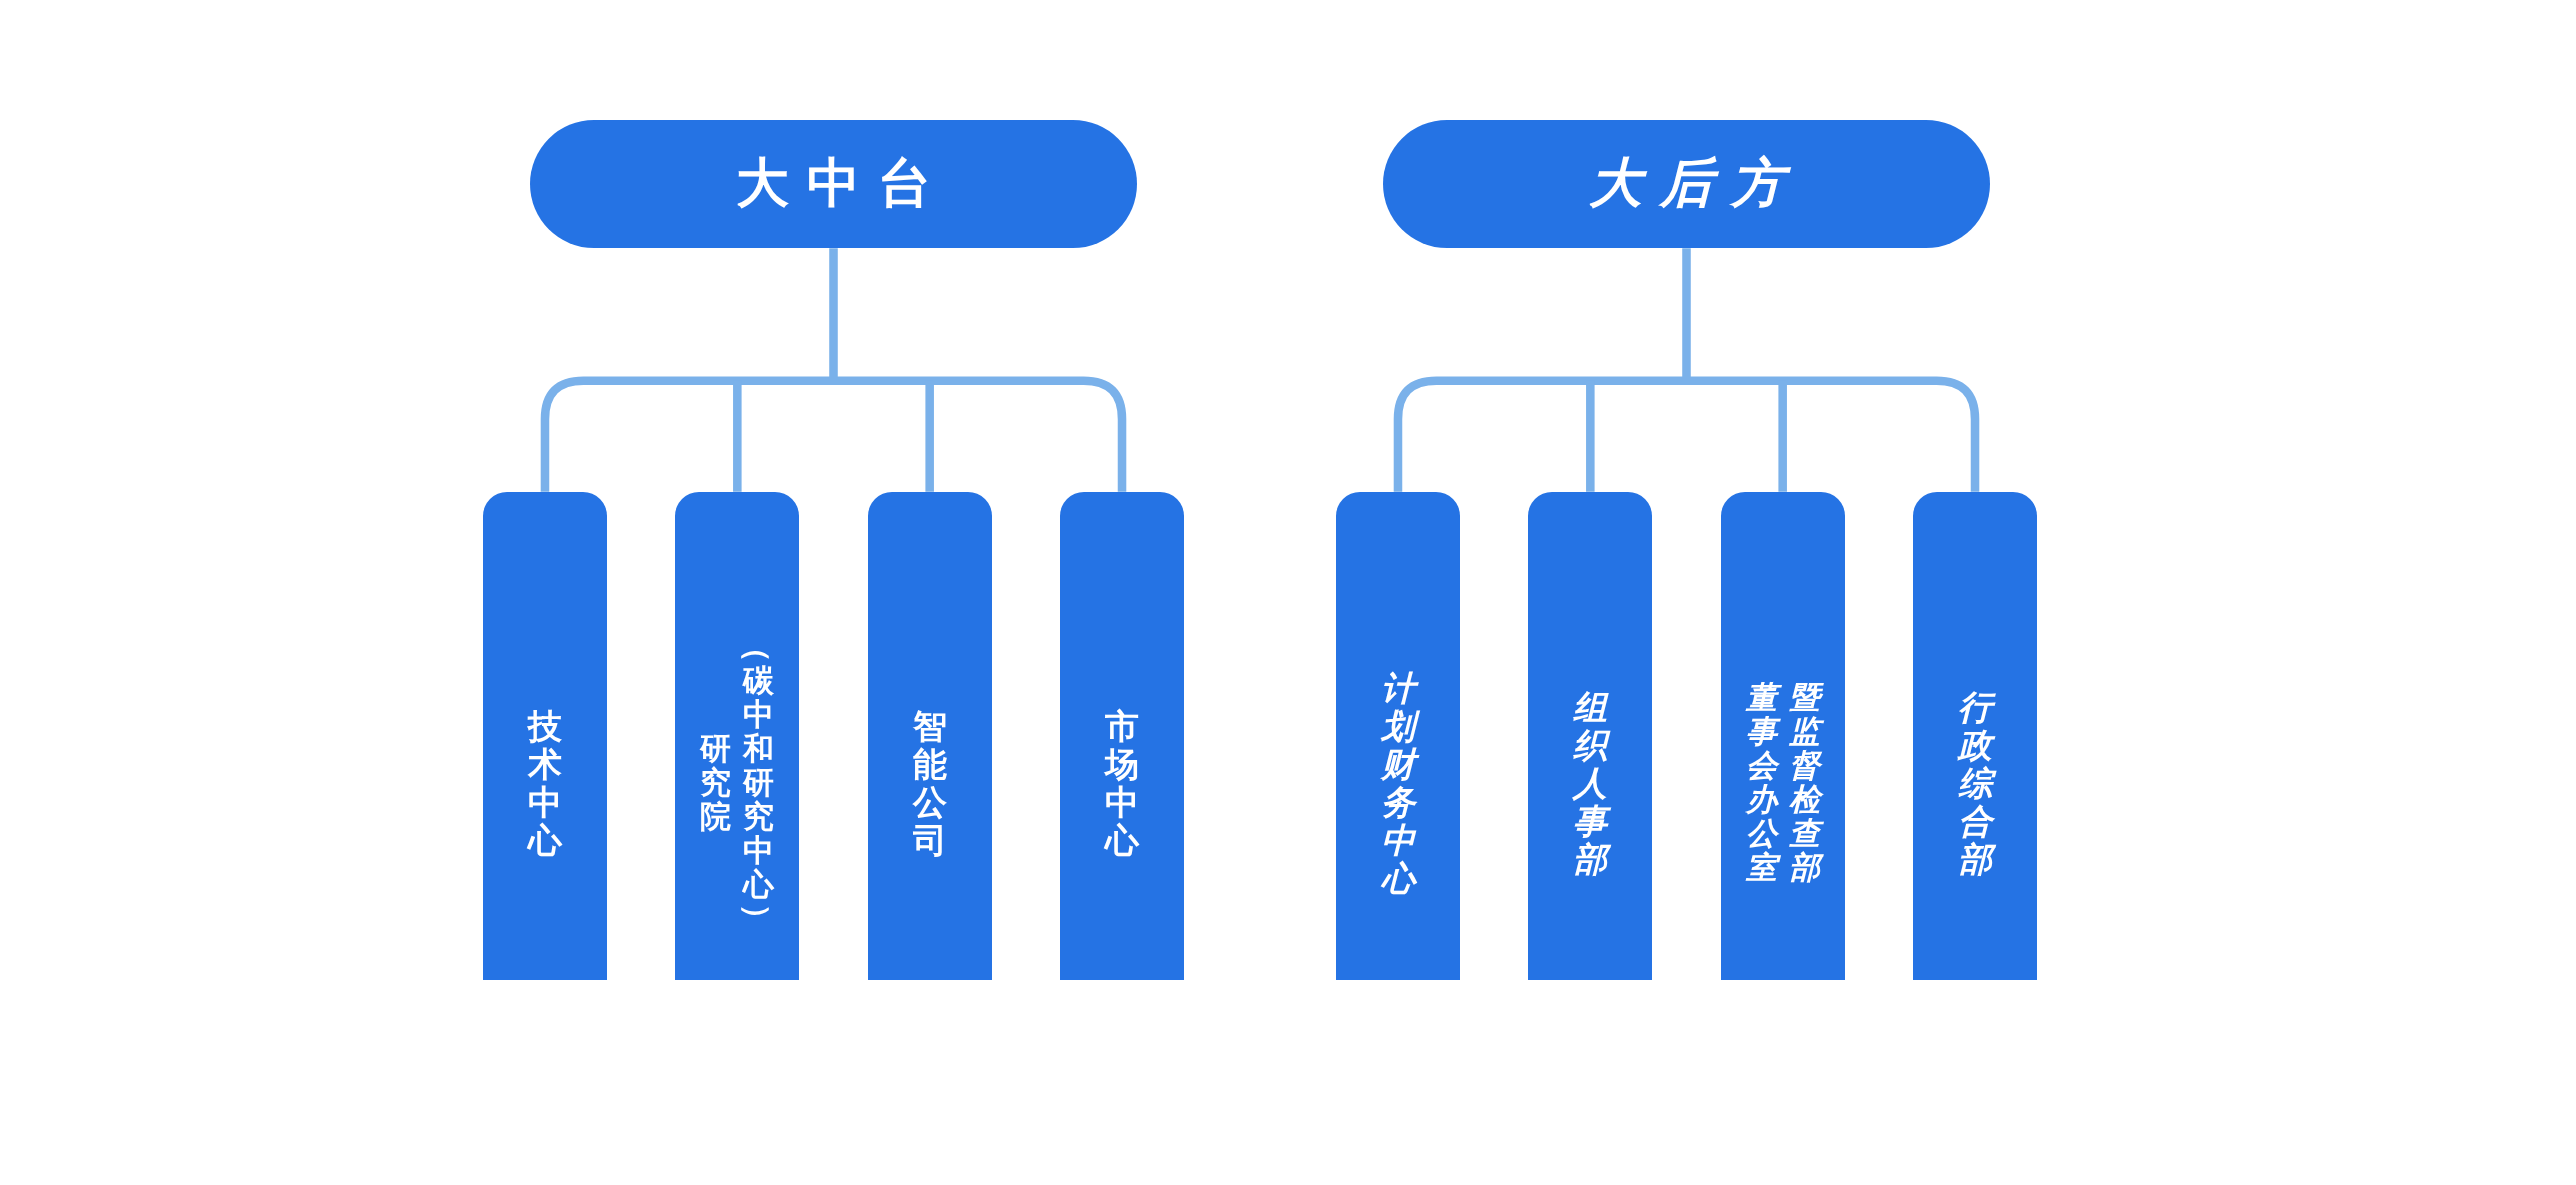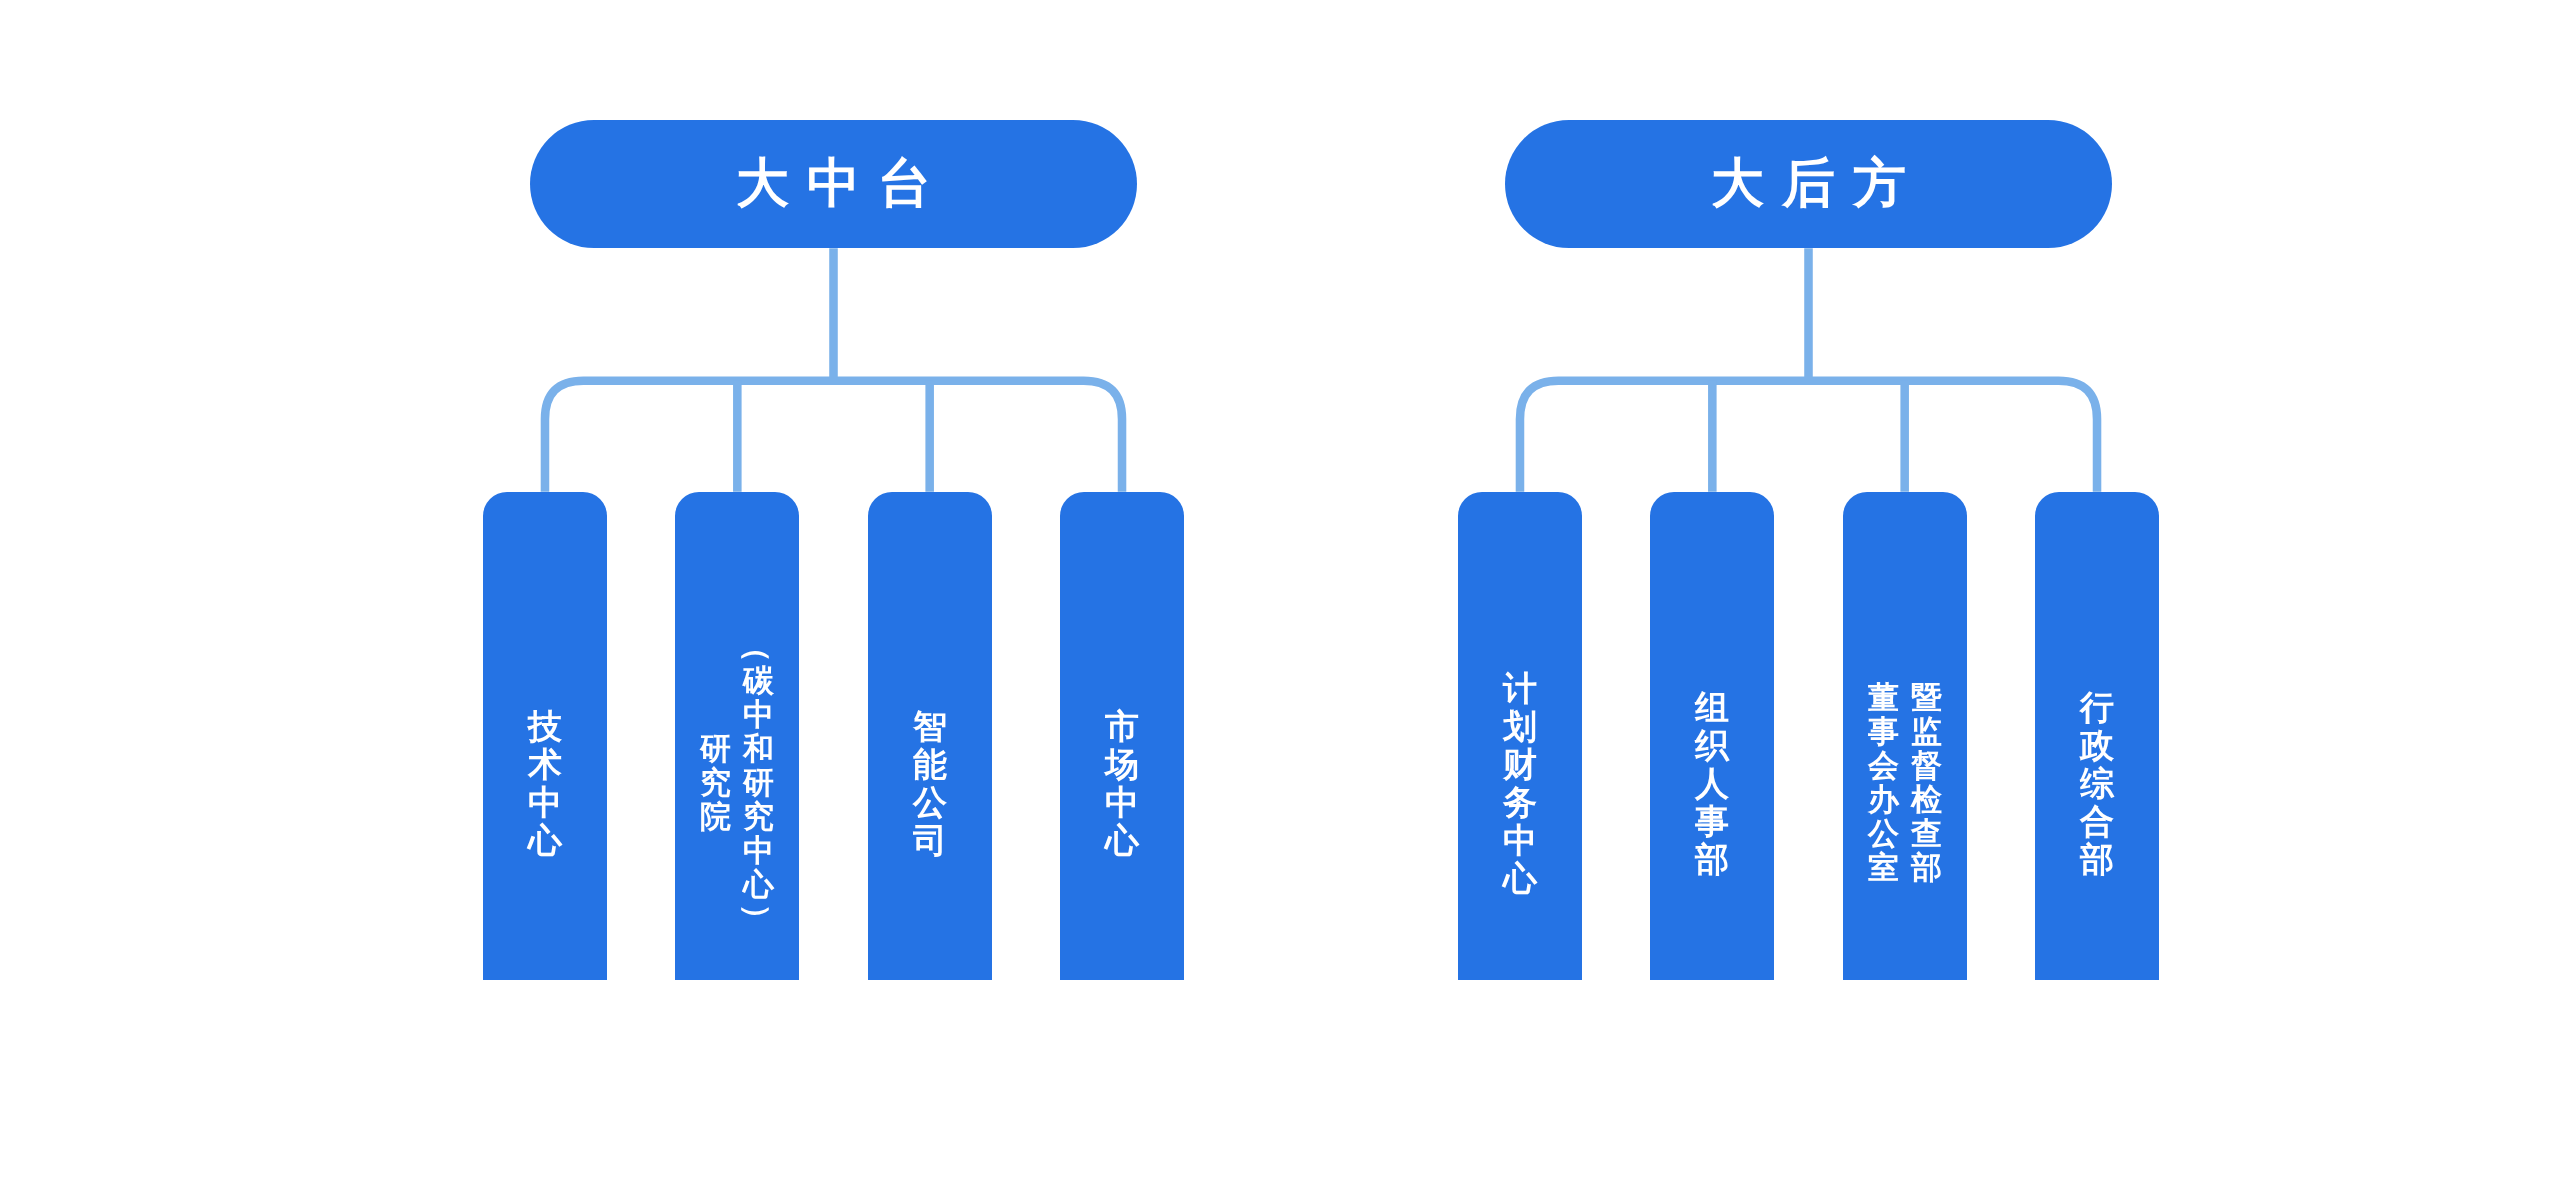--- a/index.html
+++ b/index.html
@@ -111,21 +111,21 @@
               <span class="chr">市</span>
               <span class="chr">场</span>
               <span class="chr">中</span>
               <span class="chr">心</span>
             </div>
           </div>
         </div>
       </div>
   </div>
 
-  <div class="group" style="left: 1458px;">
+  <div class="group" style="left: 1336px; font-style: italic;">
     <div class="pill">
       <span class="pill-label">大后方</span>
     </div>
     <svg class="connector" viewBox="0 0 820 285" xmlns="http://www.w3.org/2000/svg">
       <path d="M410 0 V155"></path>
       <path d="M72.5 285 V200 Q72.5 155 117.5 155 H702.5 Q747.5 155 747.5 200 V285"></path>
       <path d="M297.5 155 V285"></path>
       <path d="M522.5 155 V285"></path>
     </svg>
     <div class="children">

